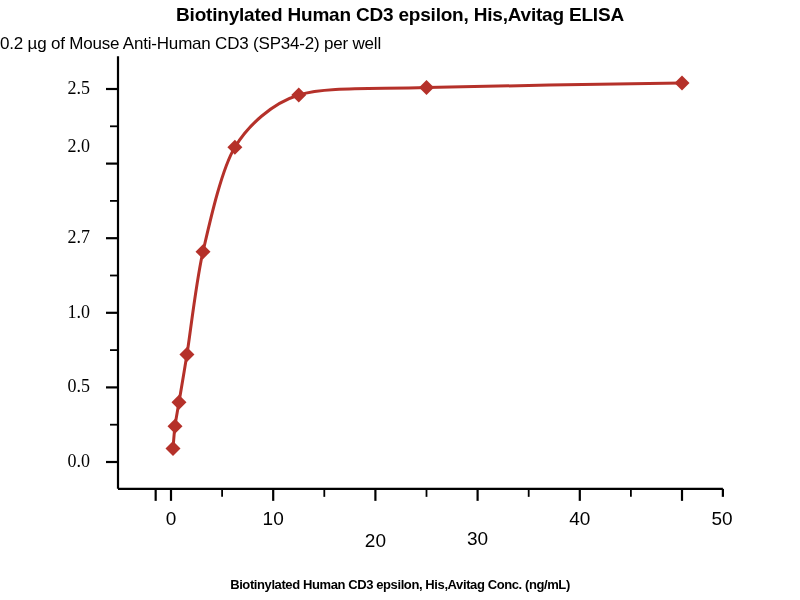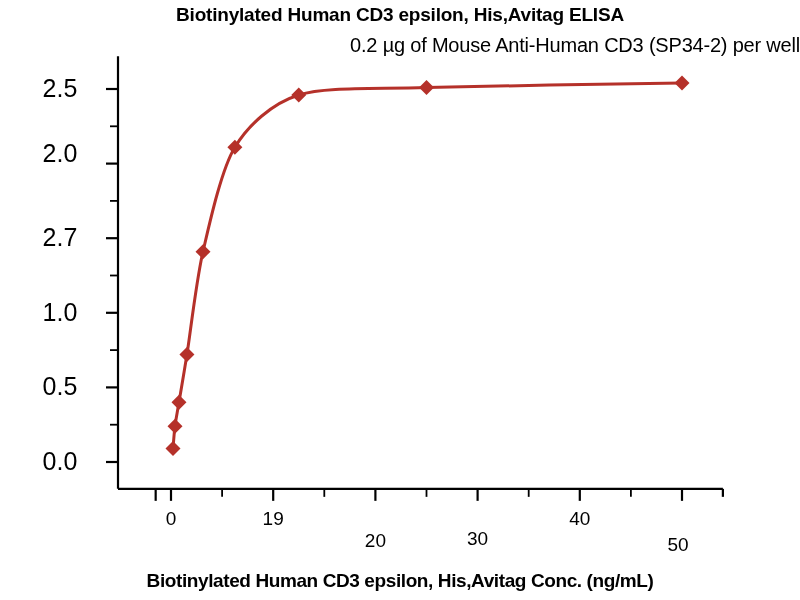--- a/index.html
+++ b/index.html
@@ -28,44 +28,45 @@
     font-size: 19px;
     font-weight: bold;
     letter-spacing: -0.2px;
     white-space: nowrap;
   }
   .chart-subtitle {
     position: absolute;
     top: 34px;
     left: 0;
     width: 800px;
-    text-align: right;
-    font-size: 20px;
+    text-align: left;
+    font-size: 17px;
     font-weight: normal;
     letter-spacing: -0.2px;
     white-space: nowrap;
   }
   .x-axis-title {
     position: absolute;
     bottom: 8px;
     left: 0;
     width: 800px;
     text-align: center;
-    font-size: 19px;
+    font-size: 13px;
     font-weight: bold;
     white-space: nowrap;
     letter-spacing: -0.4px;
   }
   .tick-label-y {
     position: absolute;
     right: 0;
     width: 60px;
-    text-align: center;
-    font-size: 25px;
+    text-align: right;
+    font-size: 18px;
     line-height: 19px;
+    font-family: Liberation Serif, serif;
   }
   .tick-label-x {
     position: absolute;
     top: 0;
     width: 60px;
     margin-left: -30px;
     text-align: center;
     font-size: 19px;
     line-height: 19px;
   }
@@ -127,22 +128,22 @@
         <polygon points="426.5,80.00800000000004 434,87.50800000000004 426.5,95.00800000000004 419,87.50800000000004" fill="#B5312A"></polygon>
         <polygon points="682,75.53200000000004 689.5,83.03200000000004 682,90.53200000000004 674.5,83.03200000000004" fill="#B5312A"></polygon>
       </g>
   </svg>
 
   <div id="tick-label-layer">
       <div class="tick-label-y" style="left: 30px; top: 452px;">0.0</div>
       <div class="tick-label-y" style="left: 30px; top: 377.4px;">0.5</div>
       <div class="tick-label-y" style="left: 30px; top: 302.8px;">1.0</div>
       <div class="tick-label-y" style="left: 30px; top: 228.2px;">2.7</div>
-      <div class="tick-label-y" style="left: 30px; top: 144px;">2.0</div>
+      <div class="tick-label-y" style="left: 30px; top: 137px;">2.0</div>
       <div class="tick-label-y" style="left: 30px; top: 79px;">2.5</div>
       <div class="tick-label-x" style="left: 171px; top: 508.856px;">0</div>
-      <div class="tick-label-x" style="left: 273.2px; top: 508.856px;">19</div>
+      <div class="tick-label-x" style="left: 273.2px; top: 508.856px;">10</div>
       <div class="tick-label-x" style="left: 375.4px; top: 531px;">20</div>
       <div class="tick-label-x" style="left: 477.6px; top: 508.856px; margin-top: 20px;">30</div>
       <div class="tick-label-x" style="left: 579.8px; top: 508.856px;">40</div>
-      <div class="tick-label-x" style="left: 678px; top: 508.856px; margin-top: 26px;">50</div>
+      <div class="tick-label-x" style="left: 722px; top: 508.856px;">50</div>
     </div>
 </div>
 
 </body></html>

